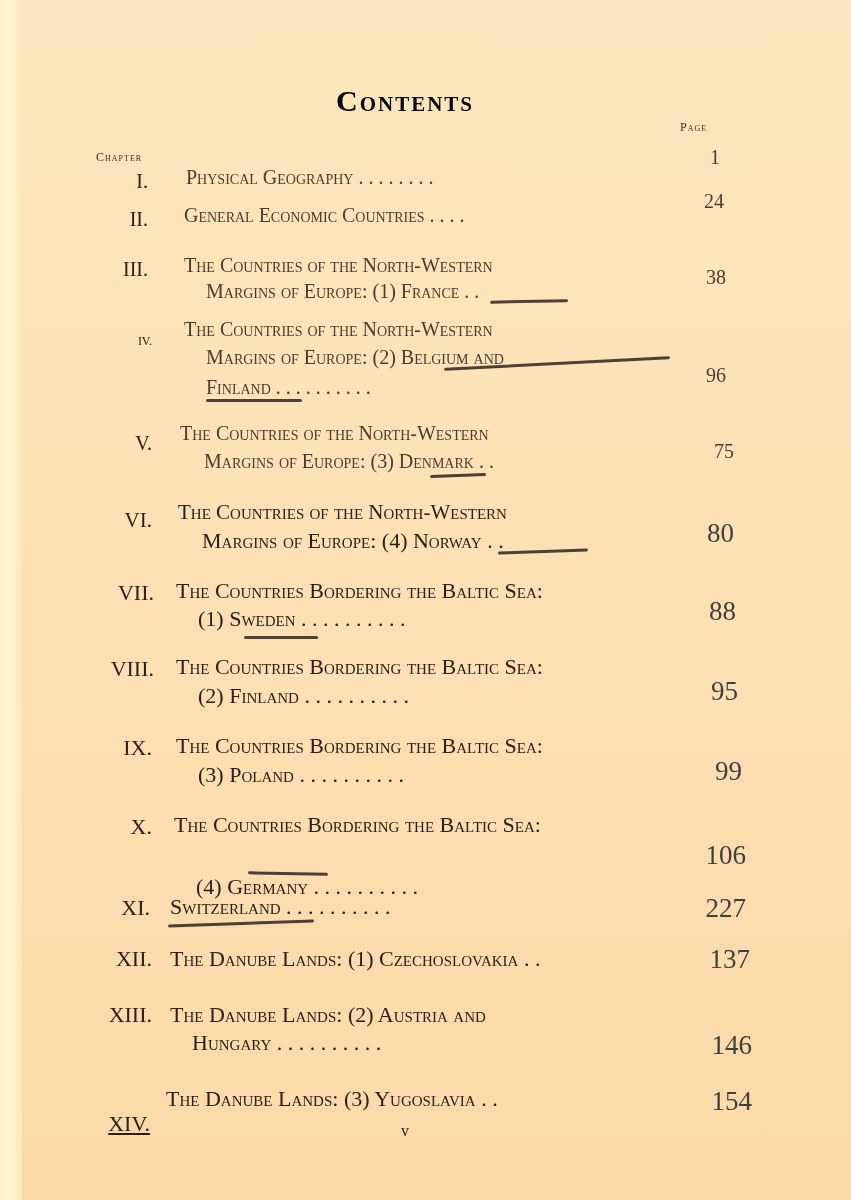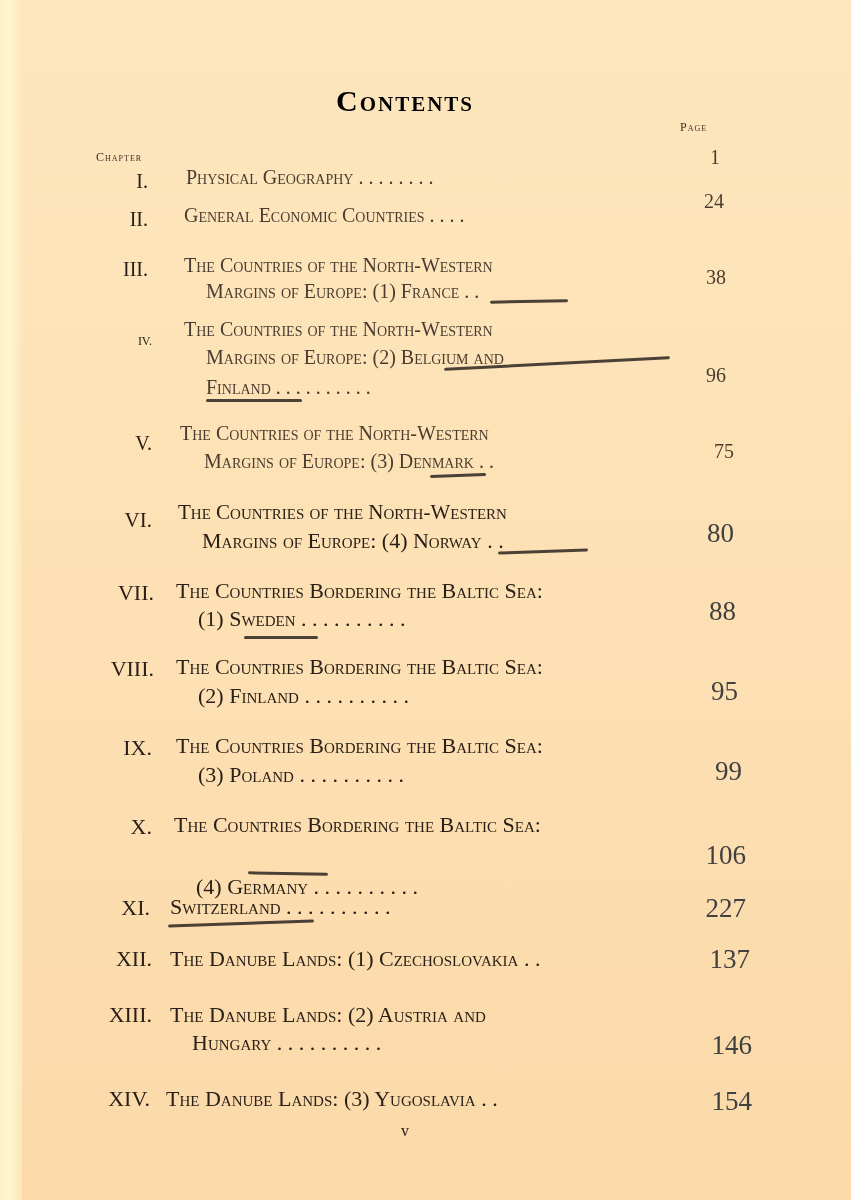--- a/index.html
+++ b/index.html
@@ -122,18 +122,18 @@
 </div>
 
 <div class="entry">
   <div class="num" style="left:86px; width:66px; top:1002px;">XIII.</div>
   <div class="line" style="left:170px; top:1002px;">The   Danube   Lands:   (2)  Austria   and</div>
   <div class="line" style="left:192px; top:1030px;">Hungary      . .      . .      . .      . .      . .</div>
   <div class="page" style="left:692px; top:1030px;">146</div>
 </div>
 
 <div class="entry">
-  <div class="num" style="left:86px; width:64px; top:1086px;">XIV.</div>
+  <div class="num" style="left:86px; width:64px; top:1111px;text-decoration:underline;">XIV.</div>
   <div class="line" style="left:166px; top:1086px;">The Danube Lands:  (3) Yugoslavia        . .</div>
   <div class="page" style="left:692px; top:1086px;">154</div>
 </div>
 
 <div class="folio">v</div>
 
 </body></html>

